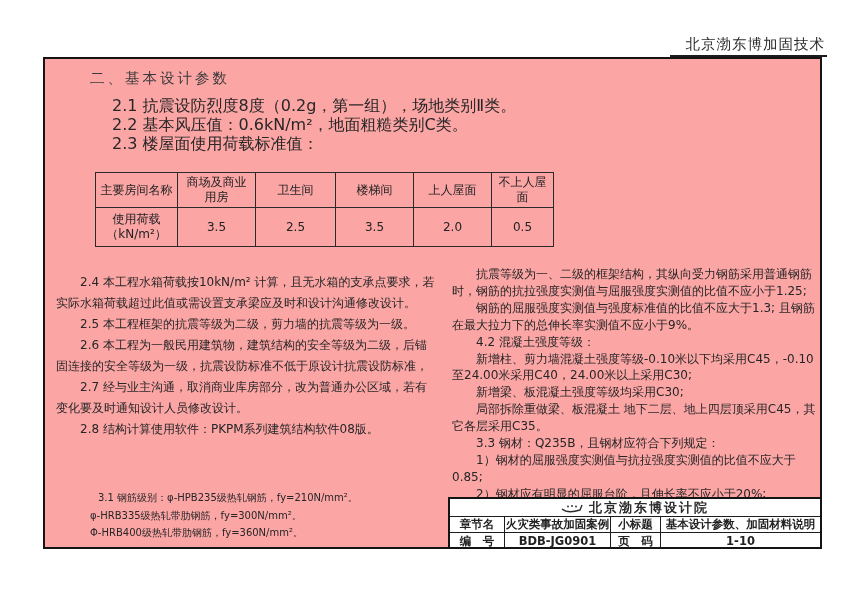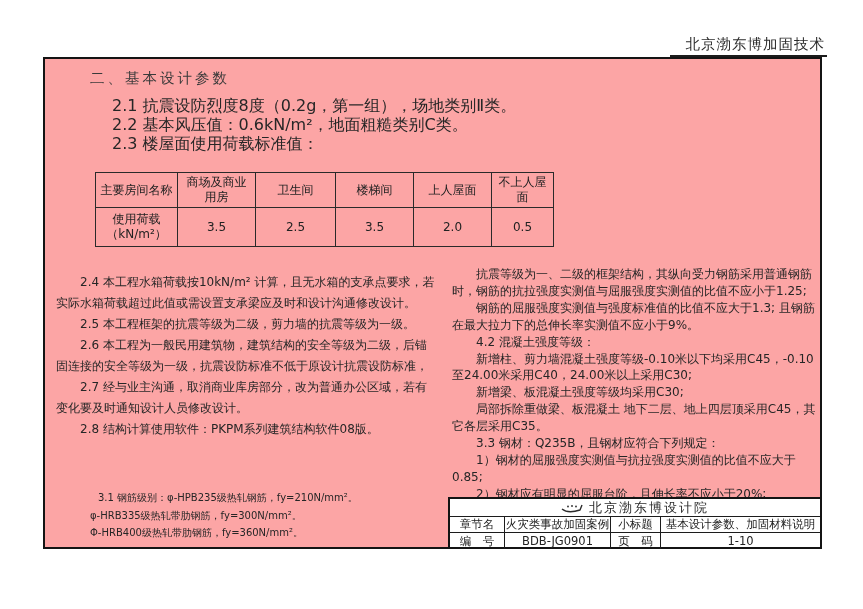--- a/index.html
+++ b/index.html
@@ -44,21 +44,21 @@
   .col-left  { left:11px;  top:207px; width:379px; line-height:21px;margin-top:6px; }
   .col-right { left:407px; top:207px; width:369px; line-height:16.9px; }
   .rebar { position:absolute; left:45px; top:430px; font-size:10px; line-height:17.5px; }
   .rebar p { margin:0; }
   .rebar p.first { text-indent:8px; }
   
   .title-block {
     position:absolute; right:0; bottom:0; width:372px; height:50px;
     border-left:2px solid #141414; border-top:2px solid #141414;
     display:grid; grid-template-columns:55px 106px 50px 1fr;
-    grid-template-rows:18px 16px 16px; font-size:11.5px; color:#222; background:#fff;
+    grid-template-rows:18px 16px 16px; font-size:11.5px; color:#222; background:#fff;font-weight:bold;
   }
   .tb-cell {
     display:flex; align-items:center; justify-content:center;
     border-right:1px solid #1c1c1c; border-bottom:1px solid #1c1c1c;
     white-space:nowrap; overflow:hidden;
   }
   .tb-cell:nth-last-child(1), .tb-cell.rowend { border-right:none; }
   .tb-row3 { border-bottom:none !important; }
   .tb-institute {
     grid-column:1 / -1; border-right:none; font-size:13px; letter-spacing:2px;

